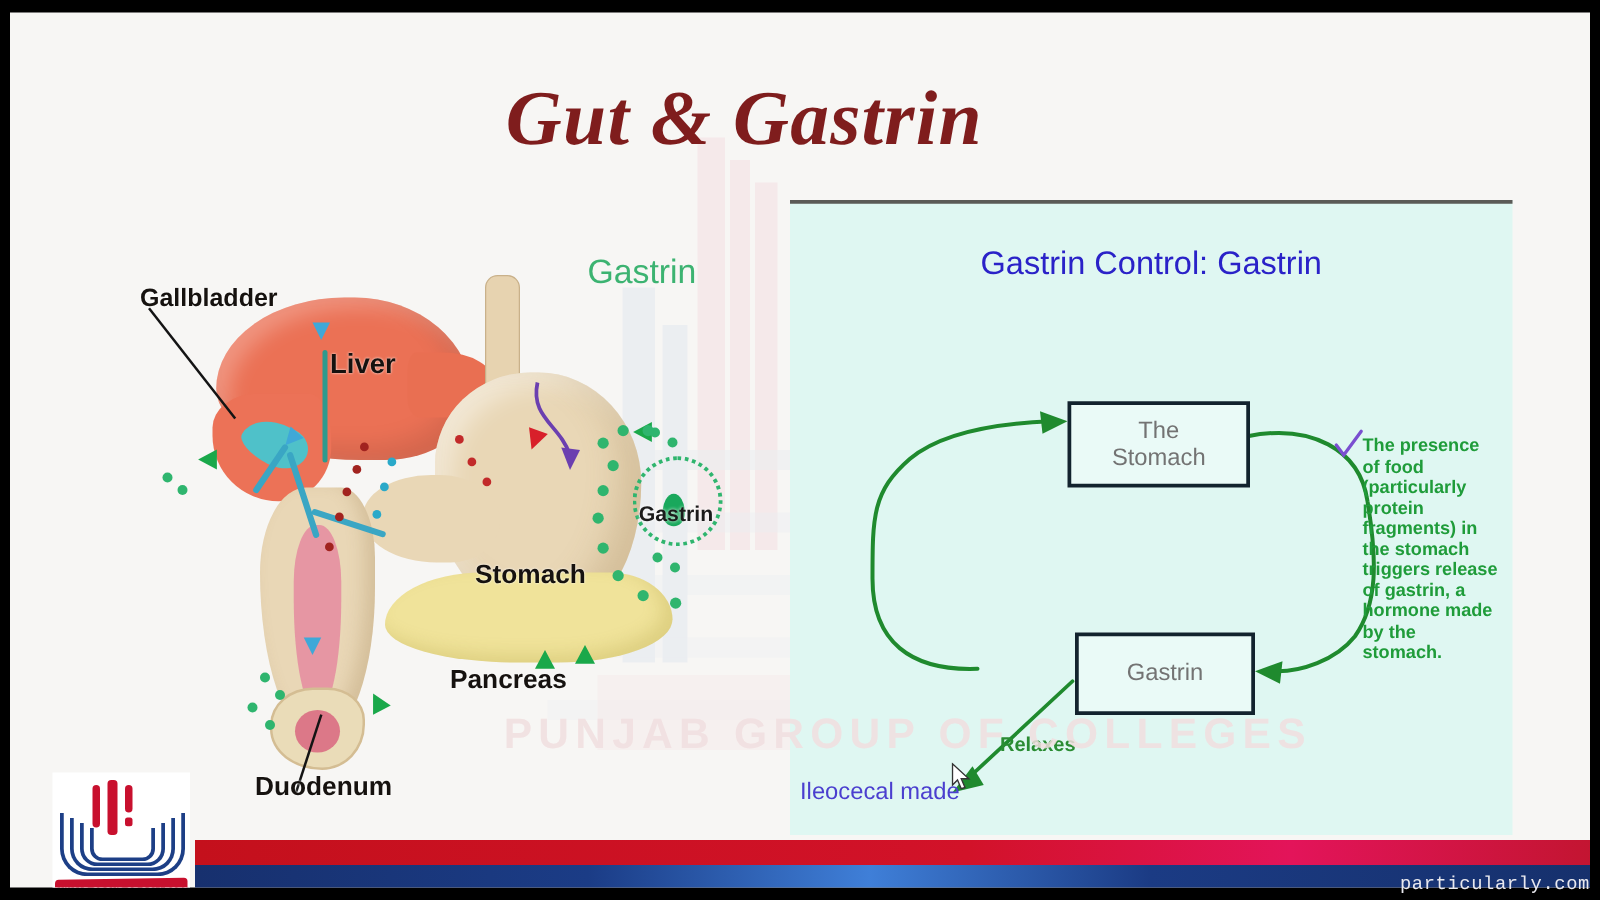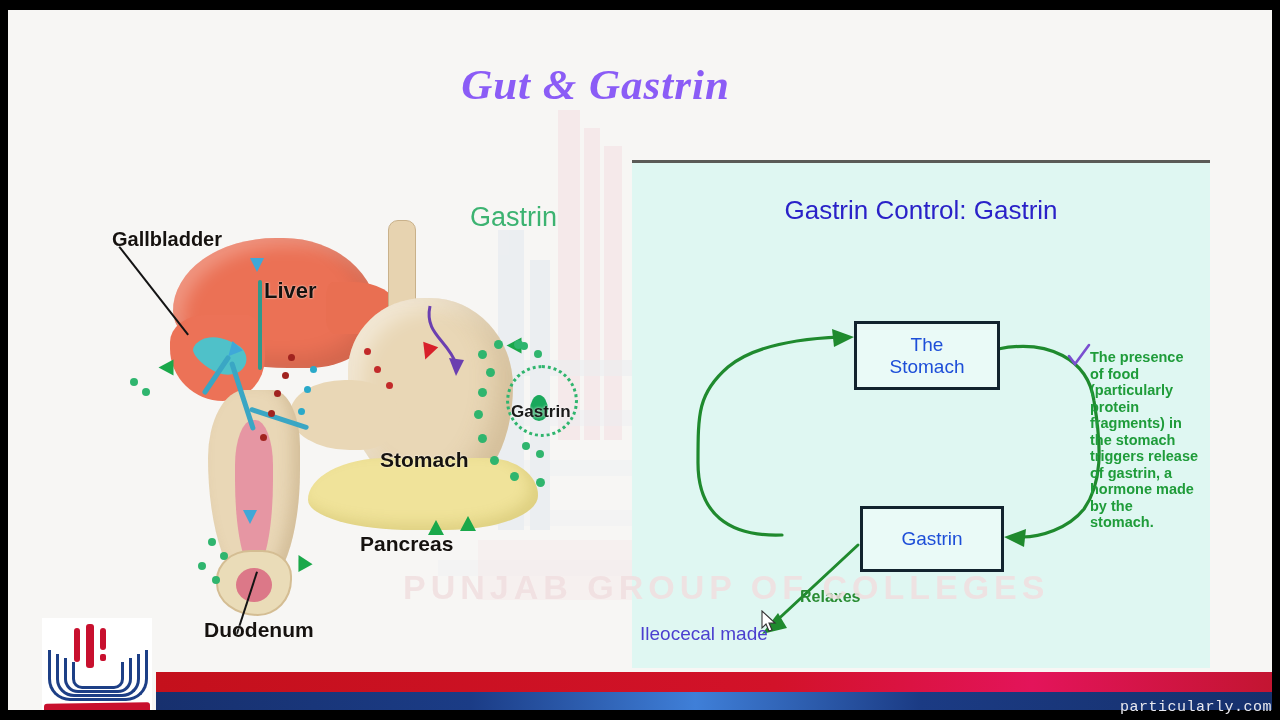--- a/index.html
+++ b/index.html
@@ -10,21 +10,21 @@
   
   #slide{position:absolute;left:8px;top:10px;width:1264px;height:700px;
          background:#f7f6f4;overflow:hidden;}
   #bldgwrap{position:absolute;left:430px;top:100px;width:360px;height:560px;opacity:.55;}
   .bar{position:absolute;background:#f4dfe2;}
   .barb{position:absolute;background:#e3e8ef;}
 
   
   #title{position:absolute;left:0;top:50px;width:1175px;text-align:center;
          font-family:"Liberation Serif",serif;font-style:italic;font-weight:700;
-         font-size:43px;color:#8b5cf6;letter-spacing:1px;}
+         font-size:62px;color:#7f1d1d;letter-spacing:1px;}
 
   
   #anat{position:absolute;left:90px;top:210px;width:450px;height:440px;}
   .lbl{position:absolute;font-family:"Liberation Sans",sans-serif;font-weight:700;
        color:#16120f;text-shadow:0 0 2px #fff;}
   .leader{position:absolute;background:#141414;transform-origin:0 0;height:2px;}
 
   .organ{position:absolute;}
   #liver{left:75px;top:18px;width:205px;height:130px;background:#eb7155;
          border-radius:50% 46% 34% 56%/56% 62% 38% 44%;
@@ -78,21 +78,21 @@
               font-family:"Liberation Sans",sans-serif;}
 
   
   #panel{position:absolute;left:624px;top:150px;width:578px;height:505px;
          background:#dff7f2;border-top:3px solid #5b5b57;}
   #panelTitle{position:absolute;left:0;top:32px;width:578px;text-align:center;
               font-size:26px;color:#2a22c8;font-family:"Liberation Sans",sans-serif;}
 
   .nodebox{position:absolute;background:#eafaf7;border:3px solid #12232e;
            display:flex;align-items:center;justify-content:center;text-align:center;
-           color:#1d4ed8;font-size:19px;line-height:1.15;font-family:"Liberation Sans",sans-serif;}
+           color:#737373;font-size:19px;line-height:1.15;font-family:"Liberation Sans",sans-serif;}
   #boxStomach{left:222px;top:158px;width:140px;height:63px;}
   #boxGastrin{left:228px;top:343px;width:138px;height:60px;}
 
   .greentxt{position:absolute;color:#1f9c3a;font-weight:700;font-size:14.5px;line-height:1.14;
             font-family:"Liberation Sans",sans-serif;}
   #txtLeft{left:8px;top:200px;width:108px;}
   #txtRight{left:458px;top:186px;width:110px;}
   #relaxes{position:absolute;left:168px;top:425px;color:#2a8c33;font-weight:700;font-size:16px;}
   #ileo{position:absolute;left:8px;top:460px;color:#4b3fcf;font-size:19px;
         font-family:"Liberation Sans",sans-serif;}

